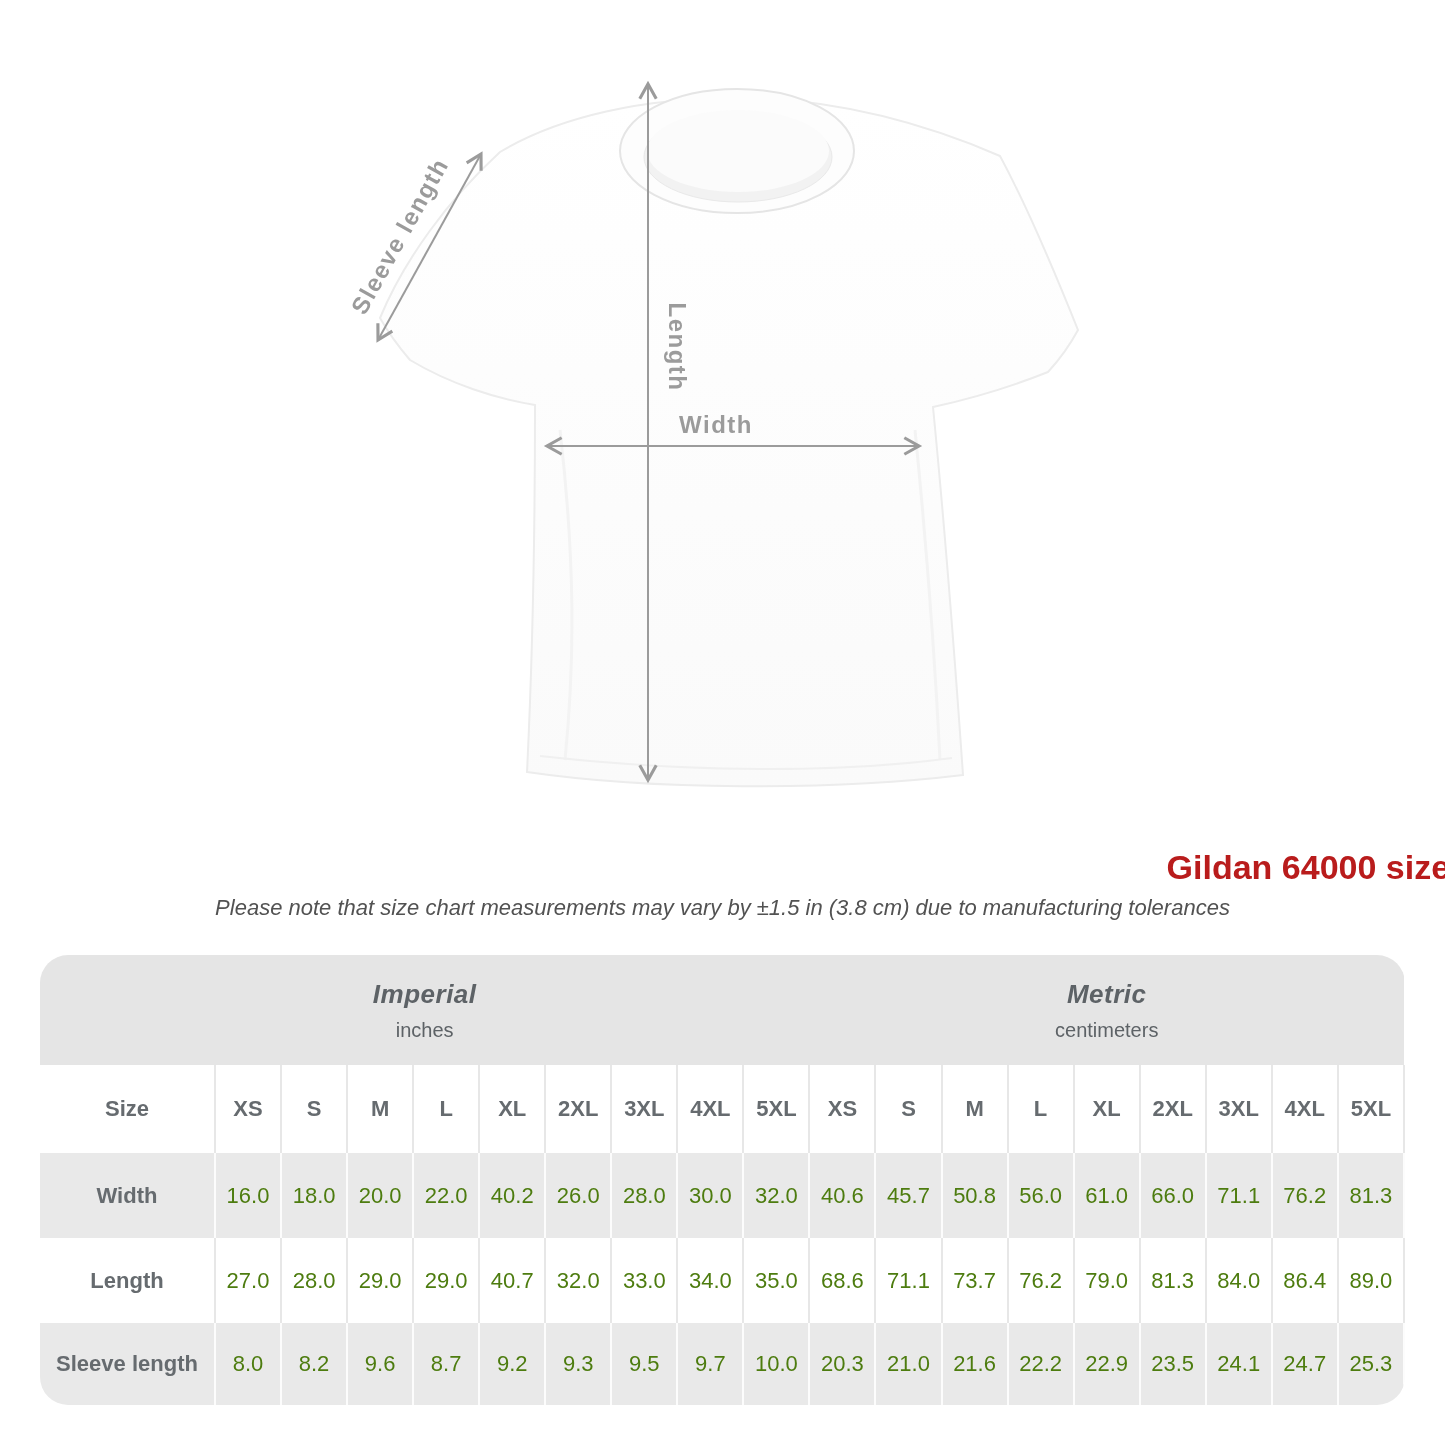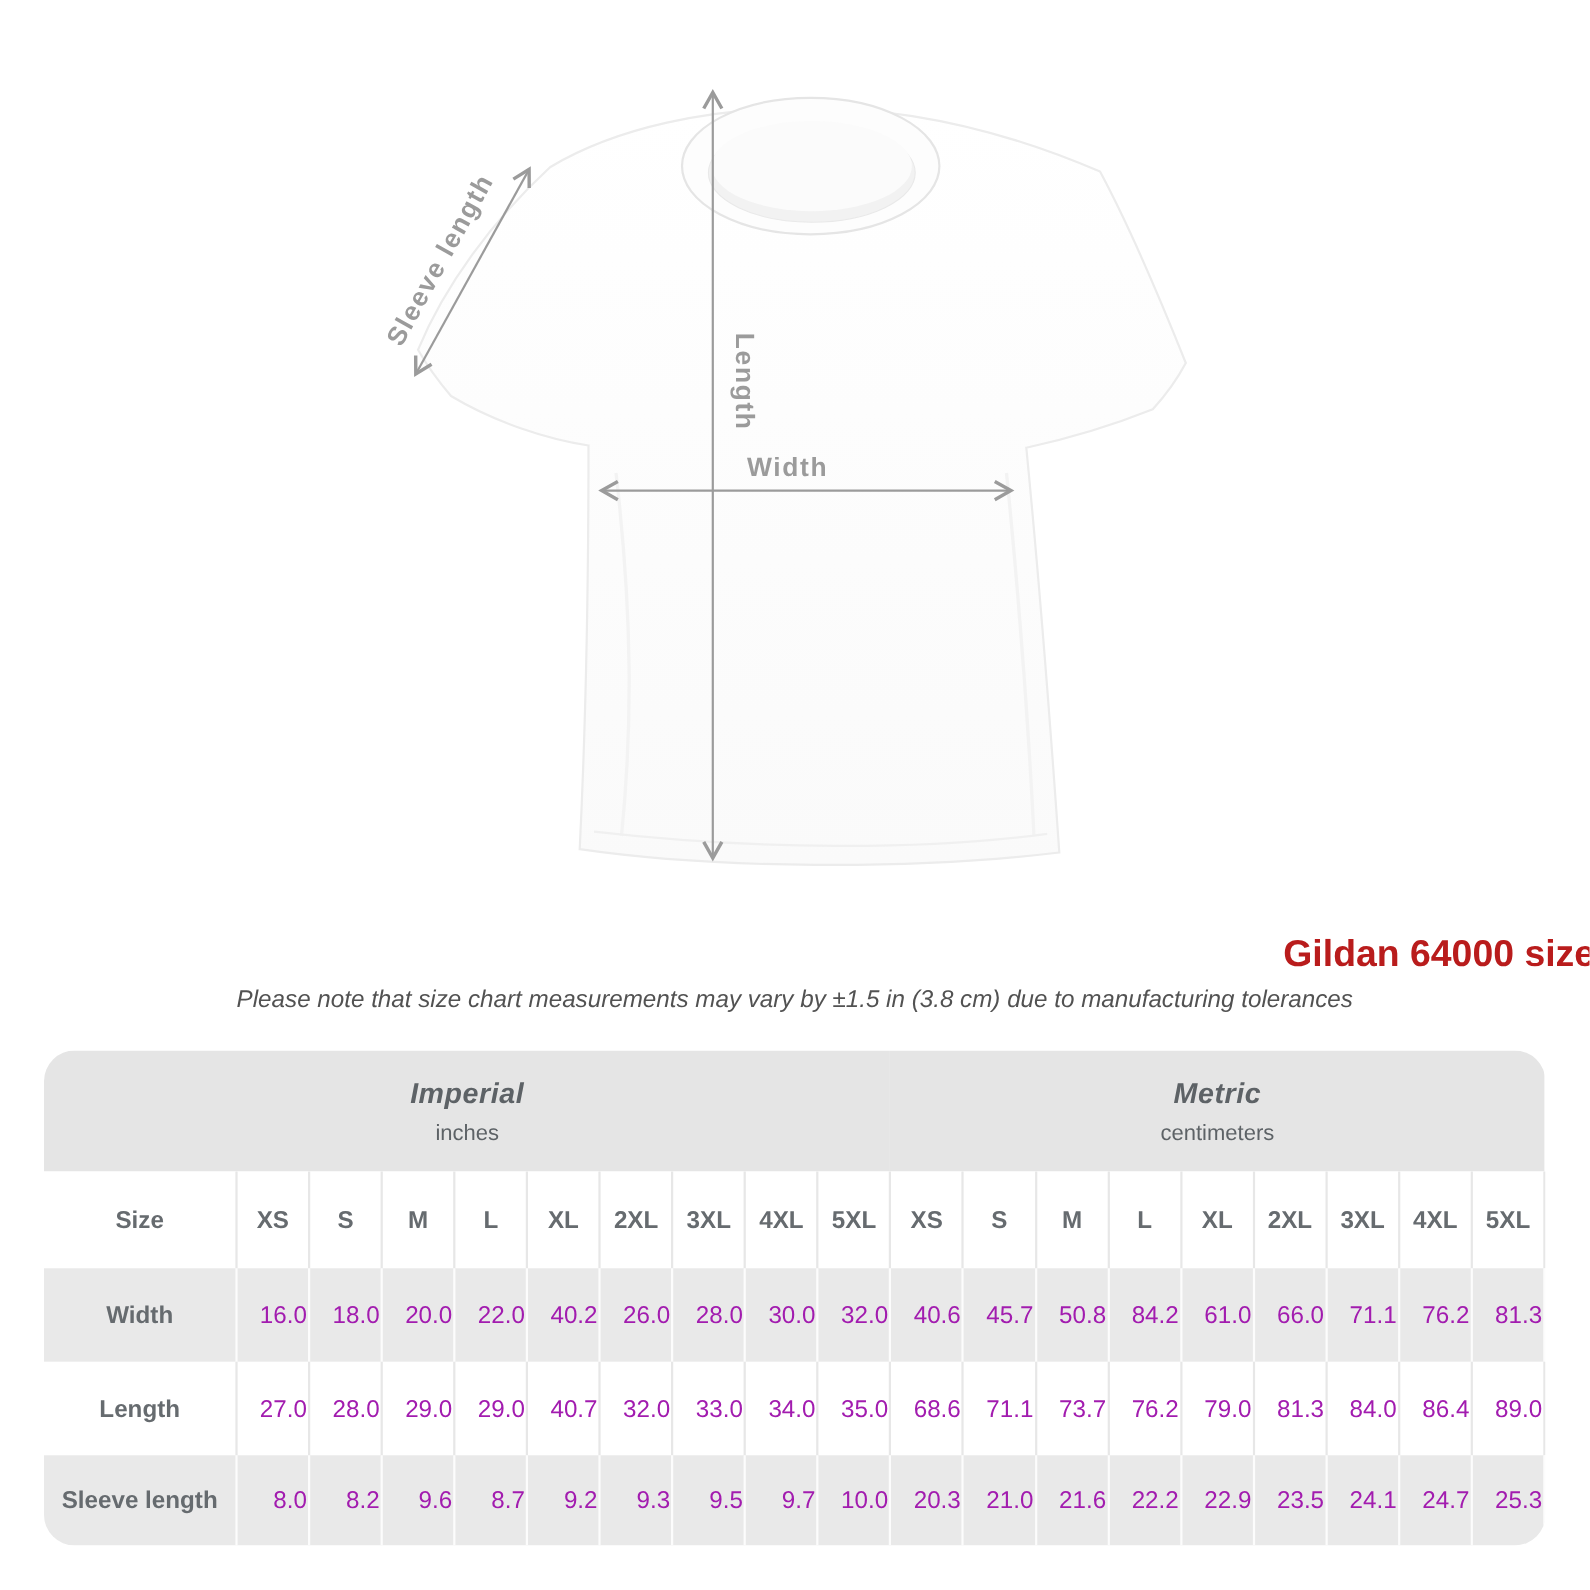--- a/index.html
+++ b/index.html
@@ -30,21 +30,21 @@
   tr.rw th, tr.rw td { background:#ffffff; border-right:2px solid #e7e7e7; }
   tr.rg th, tr.rg td { background:#e9e9e9; border-right:2px solid #fcfcfc; }
   th.gsep, td.gsep { border-right-width:5px; }
   th.lastcol, td.lastcol { border-right:none; }
   tr.size-row { height:88px; }
   tr.data-row { height:85px; }
   tr.data-row-last { height:82px; }
   th.colhead, th.rowlabel {
     font-size:22px; font-weight:bold; color:#666b6f; text-align:center; vertical-align:middle;
   }
-  td.val { font-size:22px; font-weight:normal; color:#a21caf; text-align:right; vertical-align:middle; }
+  td.val { font-size:22px; font-weight:normal; color:#4d7c0f; text-align:center; vertical-align:middle; }
 </style>
 </head>
 <body>
 
 <svg class="diagram" width="1445" height="840" viewBox="0 0 1445 840">
   <defs>
     <marker id="ah" viewBox="0 0 12 12" refX="10" refY="6" markerWidth="11" markerHeight="11" orient="auto-start-reverse">
       <path d="M2,1.5 L10,6 L2,10.5" fill="none" stroke="#9b9b9b" stroke-width="1.7"></path>
     </marker>
     <linearGradient id="shirtFill" x1="0" y1="0" x2="0" y2="1">
@@ -151,21 +151,21 @@
     <td class="val">20.0</td>
     <td class="val">22.0</td>
     <td class="val">40.2</td>
     <td class="val">26.0</td>
     <td class="val">28.0</td>
     <td class="val">30.0</td>
     <td class="val gsep">32.0</td>
     <td class="val">40.6</td>
     <td class="val">45.7</td>
     <td class="val">50.8</td>
-    <td class="val">84.2</td>
+    <td class="val">56.0</td>
     <td class="val">61.0</td>
     <td class="val">66.0</td>
     <td class="val">71.1</td>
     <td class="val">76.2</td>
     <td class="val lastcol">81.3</td>
   </tr>
 
   <tr class="rw data-row">
     <th class="rowlabel">Length</th>
     <td class="val">27.0</td>

